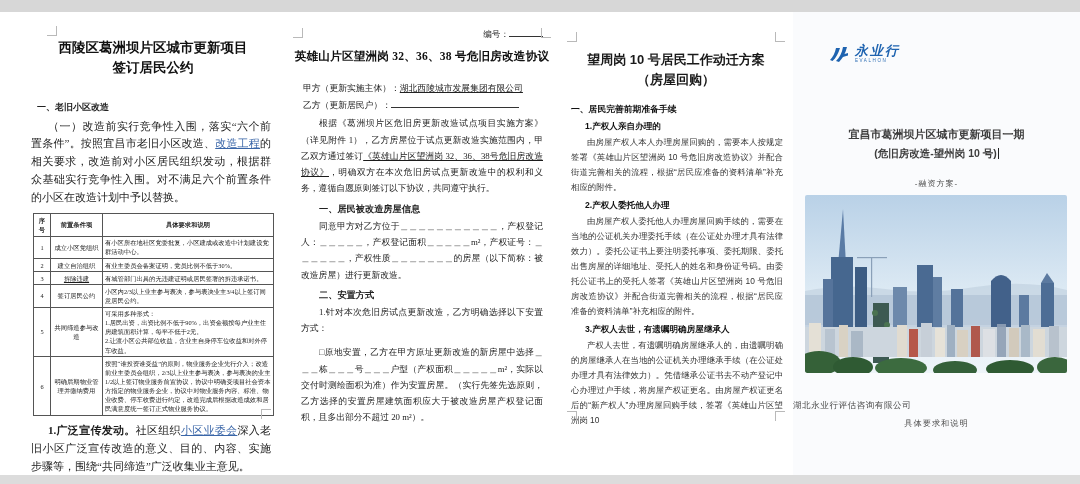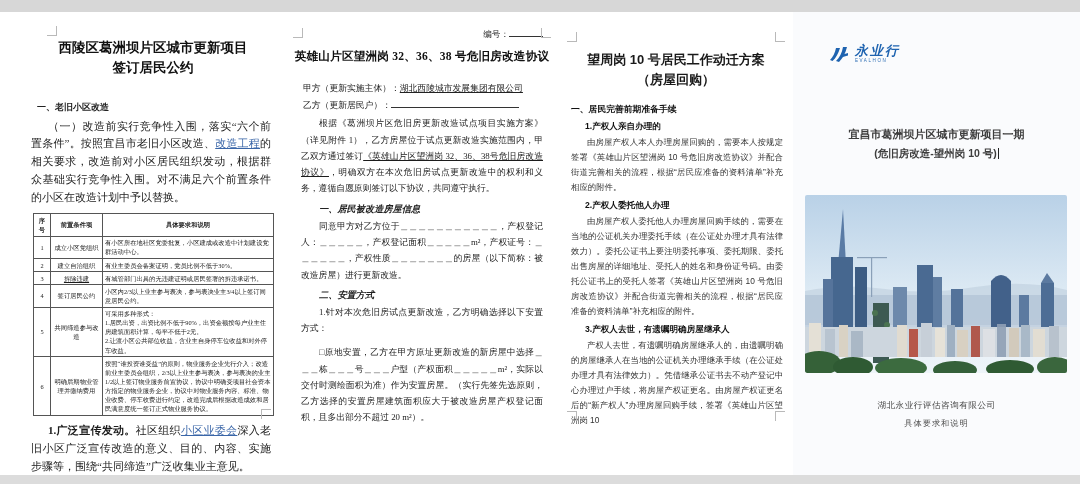--- a/index.html
+++ b/index.html
@@ -37,21 +37,21 @@
   #p1 col.n{width:17px;} #p1 col.i{width:52px;} #p1 col.d{width:171px;}
 
   
   #p2{left:287px;width:270px;}
   #p2 .no{margin:16px 14px 0 0;text-align:right;font-size:8.6px;}
   #p2 .title{margin-top:8px;text-align:center;font-weight:bold;font-size:11.6px;color:#111;letter-spacing:.2px;}
   #p2 .line{margin:0 16px;font-size:8.8px;line-height:1.9;}
   #p2 .first{margin-top:16px;}
   #p2 .para{margin:2px 14px 0 14px;font-size:8.8px;line-height:1.85;text-align:justify;color:#1c1c1c;}
   #p2 .indent{text-indent:18px;}
-  #p2 .h2{margin:6px 14px 0 14px;font-weight:bold;font-size:9.2px;text-indent:18px;font-style:italic;}
+  #p2 .h2{margin:6px 14px 0 14px;font-weight:bold;font-size:9.2px;text-indent:18px;}
 
   
   #p3{left:563px;width:226px;}
   #p3 .title{margin-top:38px;text-align:center;font-weight:bold;font-size:13px;line-height:1.55;color:#1a1a1a;}
   #p3 .h1{margin:14px 6px 0 8px;font-weight:bold;font-size:8.8px;color:#111;}
   #p3 .h2{margin:5px 6px 0 22px;font-weight:bold;font-size:8.6px;color:#111;}
   #p3 .para{margin:2px 6px 0 8px;font-size:8.4px;line-height:1.78;text-align:justify;color:#333;}
   #p3 .indent{text-indent:16px;}
 
   
@@ -60,21 +60,21 @@
   #p4 .logo-cn{font-family:"DejaVu Serif",serif;font-weight:bold;font-style:italic;
                color:#1e63b0;font-size:13px;line-height:1;margin-left:4px;letter-spacing:2px;}
   #p4 .logo-sub{display:block;font-style:normal;font-weight:normal;font-size:4.5px;letter-spacing:1.6px;
                color:#2f6fb5;margin-top:2px;font-family:"Liberation Sans",sans-serif;}
   #p4 .title{position:absolute;left:0;width:287px;text-align:center;color:#3d3d3d;font-weight:bold;}
   #p4 .t1{top:115px;font-size:11px;}
   #p4 .t2{top:135px;font-size:10.5px;}
   #p4 .cursor{display:inline-block;width:1px;height:11px;background:#222;vertical-align:-2px;margin-left:1px;}
   #p4 .sub{position:absolute;left:0;top:166px;width:287px;text-align:center;font-size:8px;color:#4a4a4a;letter-spacing:1px;}
   #p4 .photo{position:absolute;left:12px;top:183px;width:262px;height:178px;border-radius:2px;overflow:hidden;}
-  #p4 .company{position:absolute;left:0;top:388px;width:287px;text-align:center;font-size:8.6px;color:#4a4a4a;letter-spacing:.5px;}
+  #p4 .company{position:absolute;left:0;top:388px;width:287px;font-size:8.6px;color:#4a4a4a;letter-spacing:.5px;}
   #p4 .date{position:absolute;left:0;top:406px;width:287px;text-align:center;font-size:8.2px;color:#4a4a4a;letter-spacing:1px;}
 </style>
 </head>
 <body>
 
 <div class="strip top"></div>
 <div class="strip bottom"></div>
 
 <div class="page serifpage" id="p1">
   <div class="cmark tl" style="left:22px;top:14px;"></div>
@@ -173,20 +173,21 @@
   <div class="logo">
     <svg width="24" height="20" viewBox="0 0 24 20">
       <path d="M3 16 C6 13 8 9 9 4 L13 4 C11.5 9 9 14 5.5 17 Z" fill="#1e63b0"></path>
       <path d="M9 17 C12.5 13.5 15 9 16 3 L20 3 C18.5 9.5 15.5 14.5 12 18 Z" fill="#1e63b0"></path>
       <path d="M14 11 L21 9 L21 11.5 L14 13.5 Z" fill="#1e63b0"></path>
     </svg>
     <span class="logo-cn"><span>永业行</span><span class="logo-sub">EVALHON</span></span>
   </div>
   <div class="title t1">宜昌市葛洲坝片区城市更新项目一期</div>
   <div class="title t2"><span>(危旧房改造-望州岗 10 号)</span><span class="cursor"></span></div>
+  <div class="sub">-融资方案-</div>
 
   <div class="photo">
     <svg width="262" height="178" viewBox="0 0 262 178" preserveAspectRatio="none">
       <defs>
         <linearGradient id="sky" x1="0" y1="0" x2="0" y2="1">
           <stop offset="0" stop-color="#b9d1e7"></stop>
             <stop offset="0.55" stop-color="#ddeaf4"></stop>
             <stop offset="1" stop-color="#eef4f9"></stop>
         </linearGradient>
       </defs>

